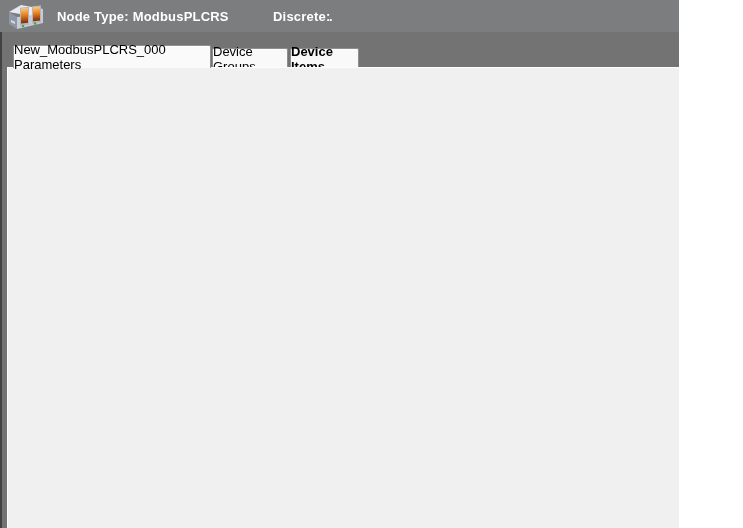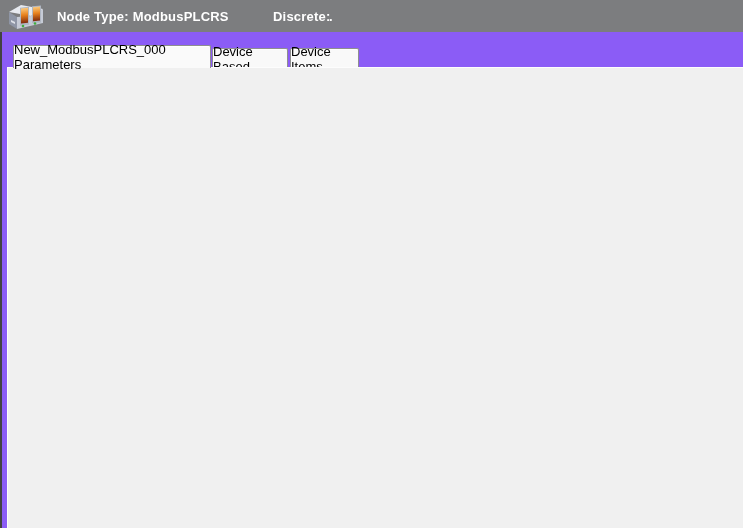--- a/index.html
+++ b/index.html
@@ -1,36 +1,36 @@
 <!DOCTYPE html>
 <html><head>
 <meta charset="utf-8">
 <style>
   html,body{margin:0;padding:0;background:#ffffff;}
   #screen{
-    position:relative;width:743px;height:528px;overflow:hidden;
-    background:#8b5cf6;
+    position:relative;width:679px;height:528px;overflow:hidden;
+    background:#737373;
     font-family:"Liberation Sans", sans-serif;
     font-size:11px;color:#000;
     -webkit-font-smoothing:none;
   }
   
   .titlebar{position:absolute;left:0;top:0;width:743px;height:32px;background:#7c7d7f;}
   .titlebar .ttext{position:absolute;top:9px;font-size:13px;font-weight:bold;color:#ffffff;letter-spacing:.2px;}
   .app-icon{position:absolute;left:7px;top:2px;width:36px;height:28px;}
   
   .win-left-border{position:absolute;left:0;top:32px;width:2px;height:496px;background:#424242;}
   
   .tab{position:absolute;background:#f9f9f9;border:1px solid #8f8f8f;border-bottom:none;
        border-radius:2px 2px 0 0;box-shadow:inset 1px 1px 0 #ffffff;
        display:flex;align-items:center;justify-content:center;
        font-size:13px;color:#000;box-sizing:border-box;}
   .tab.active{left:13px;top:45px;width:198px;height:23px;z-index:3;background:#fafafa;}
   .tab.t2{left:212px;top:48px;width:76px;height:20px;z-index:1;}
-  .tab.t3{left:290px;top:48px;width:69px;height:20px;z-index:1;}
+  .tab.t3{left:290px;top:48px;width:69px;height:20px;z-index:1;font-weight:bold;}
   
   .panel{position:absolute;left:7px;top:67px;width:736px;height:461px;background:#f0f0f0;
          border-top:1px solid #fdfdfd;border-left:1px solid #fdfdfd;box-sizing:border-box;z-index:2;}
   
   .lbl{position:absolute;white-space:nowrap;font-size:11px;color:#000;}
   .tb{position:absolute;box-sizing:border-box;background:#fff;
       border:1px solid;border-color:#7e7e7e #f6f6f6 #f6f6f6 #7e7e7e;
       box-shadow:inset 1px 1px 0 rgba(0,0,0,0.14), 1px 1px 0 #ffffff;
       font-family:"Liberation Sans", sans-serif;font-size:11px;color:#000;padding:0 2px;}
   .combo{position:absolute;box-sizing:border-box;background:#fff;
@@ -86,21 +86,21 @@
       <polygon points="4,18 8,20 8,22 4,20" fill="#dde1e8"></polygon>
     </svg>
     <span class="ttext" style="left:57px">Node Type: ModbusPLCRS</span>
     <span class="ttext" style="left:273px">Discrete:</span>
     <span class="ttext" style="left:329px">.</span>
   </div>
 
   <div class="win-left-border"></div>
 
   <div class="tab active">New_ModbusPLCRS_000 Parameters</div>
-  <div class="tab t2">Device Based</div>
+  <div class="tab t2">Device Groups</div>
   <div class="tab t3">Device Items</div>
 
   <div class="panel"></div>
 
   <span class="lbl" style="left:45px;top:87px">PLC unit ID:</span>
   <input class="tb" style="left: 147px; top: 82px; width: 137px; height: 19px;" value="1">
 
   <span class="lbl" style="left:45px;top:113px">Reply timeout (sec):</span>
   <input class="tb" style="left: 143px; top: 108px; width: 64px; height: 19px;" value="20">
 

